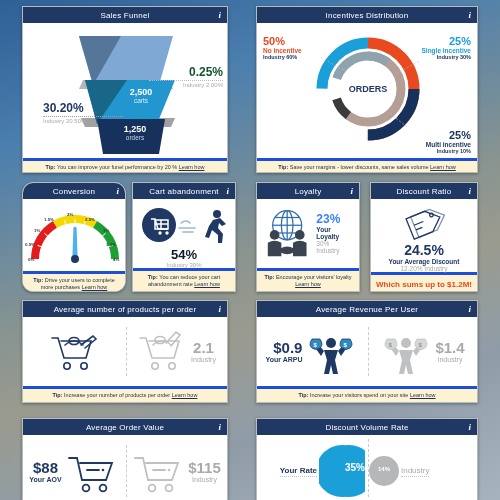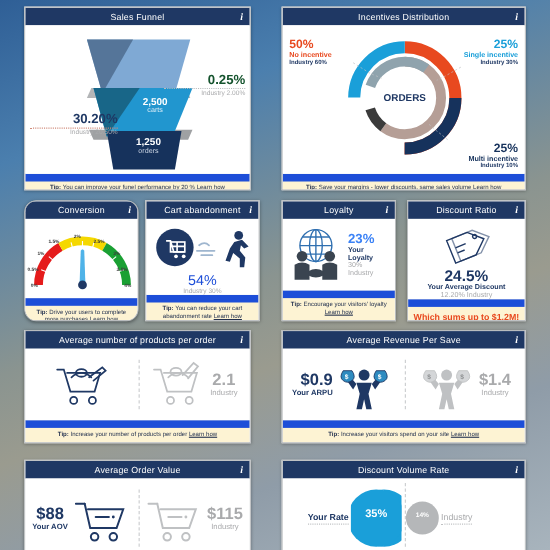--- a/index.html
+++ b/index.html
@@ -30,21 +30,21 @@
   }
   .panel-title { font-size: 8px; letter-spacing: .2px; }
   .info-icon {
     position: absolute; right: 6px; top: 50%; transform: translateY(-50%);
     font-size: 9px; font-weight: bold; font-style: italic; color: #fff;
     font-family: "Liberation Serif", serif;
   }
   .panel-body { flex: 1; position: relative; background: #fff; }
   .tip {
     background: #fdf3d3;
-    border-top: 7px solid #1d4ed8;
+    border-top: 3px solid #1d4ed8;
     font-size: 5.5px;
     color: #23314f;
     text-align: center;
     padding: 3px 4px;
     line-height: 1.3;
   }
   .tip b { font-weight: bold; }
   .tip .lh { text-decoration: underline; }
   .tip.alert { color: #e8491f; font-size: 8px; font-weight: bold; background:#fdf3d3; padding:5px 4px;}
   .tip.alert .amt { color: #e8491f; }
@@ -93,21 +93,21 @@
       <div style="font-size:9px;font-weight:bold;color:#fff;">1,250</div>
       <div style="font-size:6.5px;color:#c9d3e2;">orders</div>
     </div>
 
     <div style="position:absolute;right:4px;top:42px;text-align:right;width:74px;">
       <div style="font-size:12px;font-weight:bold;color:#14532d;">0.25%</div>
       <div style="border-top:1px dotted #b9bcbe;margin:1px 0 1px 0;"></div>
       <div style="font-size:6px;color:#a9aaac;">Industry 2.00%</div>
     </div>
 
-    <div style="position:absolute;left:4px;top:78px;text-align:right;width:80px;">
+    <div style="position:absolute;left:20px;top:78px;text-align:left;width:80px;">
       <div style="font-size:12px;font-weight:bold;color:#1f3864;">30.20%</div>
       <div style="border-top:1px dotted #d08b7a;margin:1px 0 1px 0;"></div>
       <div style="font-size:6px;color:#a9aaac;">Industry 20.50%</div>
     </div>
   </div>
   <div class="tip">
     <b>Tip:</b>
     <span>You can improve your funel performance by 20 %</span>
     <span class="lh">Learn how</span>
   </div>
@@ -226,21 +226,21 @@
         <path d="M48 20 q5 -4 9 0"></path>
         <path d="M46 25 h16"></path>
         <path d="M50 29 h10"></path>
       </g>
       <g fill="#1f3864">
         <circle cx="84" cy="11" r="4"></circle>
         <path d="M80 17 l7 -2 l6 6 l-4 2 l-3 -3 l-1 5 l5 6 l-1 9 l-4 0 l0 -8 l-6 -5 l-3 8 l-4 -1 l4 -11 z"></path>
       </g>
     </svg>
     <div style="text-align:center;margin-top:-2px;">
-      <div style="font-size:13px;font-weight:normal;color:#1d4ed8;">54%</div>
+      <div style="font-size:13px;font-weight:bold;color:#0f172a;">54%</div>
       <div style="font-size:6px;color:#a9aaac;">Industry 30%</div>
     </div>
   </div>
   <div class="tip">
     <b>Tip:</b>
     <span>You can reduce your cart abandonment rate</span>
     <span class="lh">Learn how</span>
   </div>
 </div>
 
@@ -349,21 +349,21 @@
   </div>
   <div class="tip">
     <b>Tip:</b>
     <span>Increase your number of products per order</span>
     <span class="lh">Learn how</span>
   </div>
 </div>
 
 <div class="panel" id="p-arpu">
   <div class="panel-head">
-    <span class="panel-title">Average Revenue Per Save</span>
+    <span class="panel-title">Average Revenue Per User</span>
     <span class="info-icon">i</span>
   </div>
   <div class="panel-body">
     <div class="divider-v" style="left:111px;"></div>
     <div style="display:flex;align-items:center;height:100%;">
       <div style="flex:1;display:flex;align-items:center;justify-content:center;gap:2px;">
         <div style="text-align:right;">
           <div style="font-size:15px;font-weight:bold;color:#1f3864;">$0.9</div>
           <div style="font-size:7px;font-weight:bold;color:#1f3864;">Your ARPU</div>
         </div>
@@ -471,21 +471,21 @@
         <div style="text-align:right;">
           <div style="font-size:8px;font-weight:bold;color:#1f3864;">Your Rate</div>
           <div style="border-top:1px dotted #bfc1c3;margin-top:1px;"></div>
         </div>
         <div style="position:relative;">
           <svg width="46" height="60" viewBox="0 0 46 60">
             <path d="M4 30 A 26 26 0 0 1 30 4 L 30 56 A 26 26 0 0 1 4 30 Z" fill="#1a9fd9"></path>
             <path d="M30 4 A 26 26 0 0 1 30 56 Z" fill="#1a9fd9"></path>
             <circle cx="23" cy="30" r="26" fill="#1a9fd9"></circle>
           </svg>
-          <div style="position:absolute;left:0;top:21px;width:46px;text-align:center;font-size:10px;font-weight:bold;color:#fff;">35%</div>
+          <div style="position:absolute;left:0;top:21px;width:46px;text-align:right;font-size:10px;font-weight:bold;color:#fff;">35%</div>
         </div>
       </div>
       <div style="flex:1;display:flex;align-items:center;justify-content:flex-start;gap:2px;padding-left:2px;">
         <div style="position:relative;">
           <svg width="30" height="46" viewBox="0 0 30 46">
             <circle cx="15" cy="23" r="15" fill="#b5b7b9"></circle>
           </svg>
           <div style="position:absolute;left:0;top:18px;width:30px;text-align:center;font-size:6px;font-weight:bold;color:#fff;">14%</div>
         </div>
         <div>

